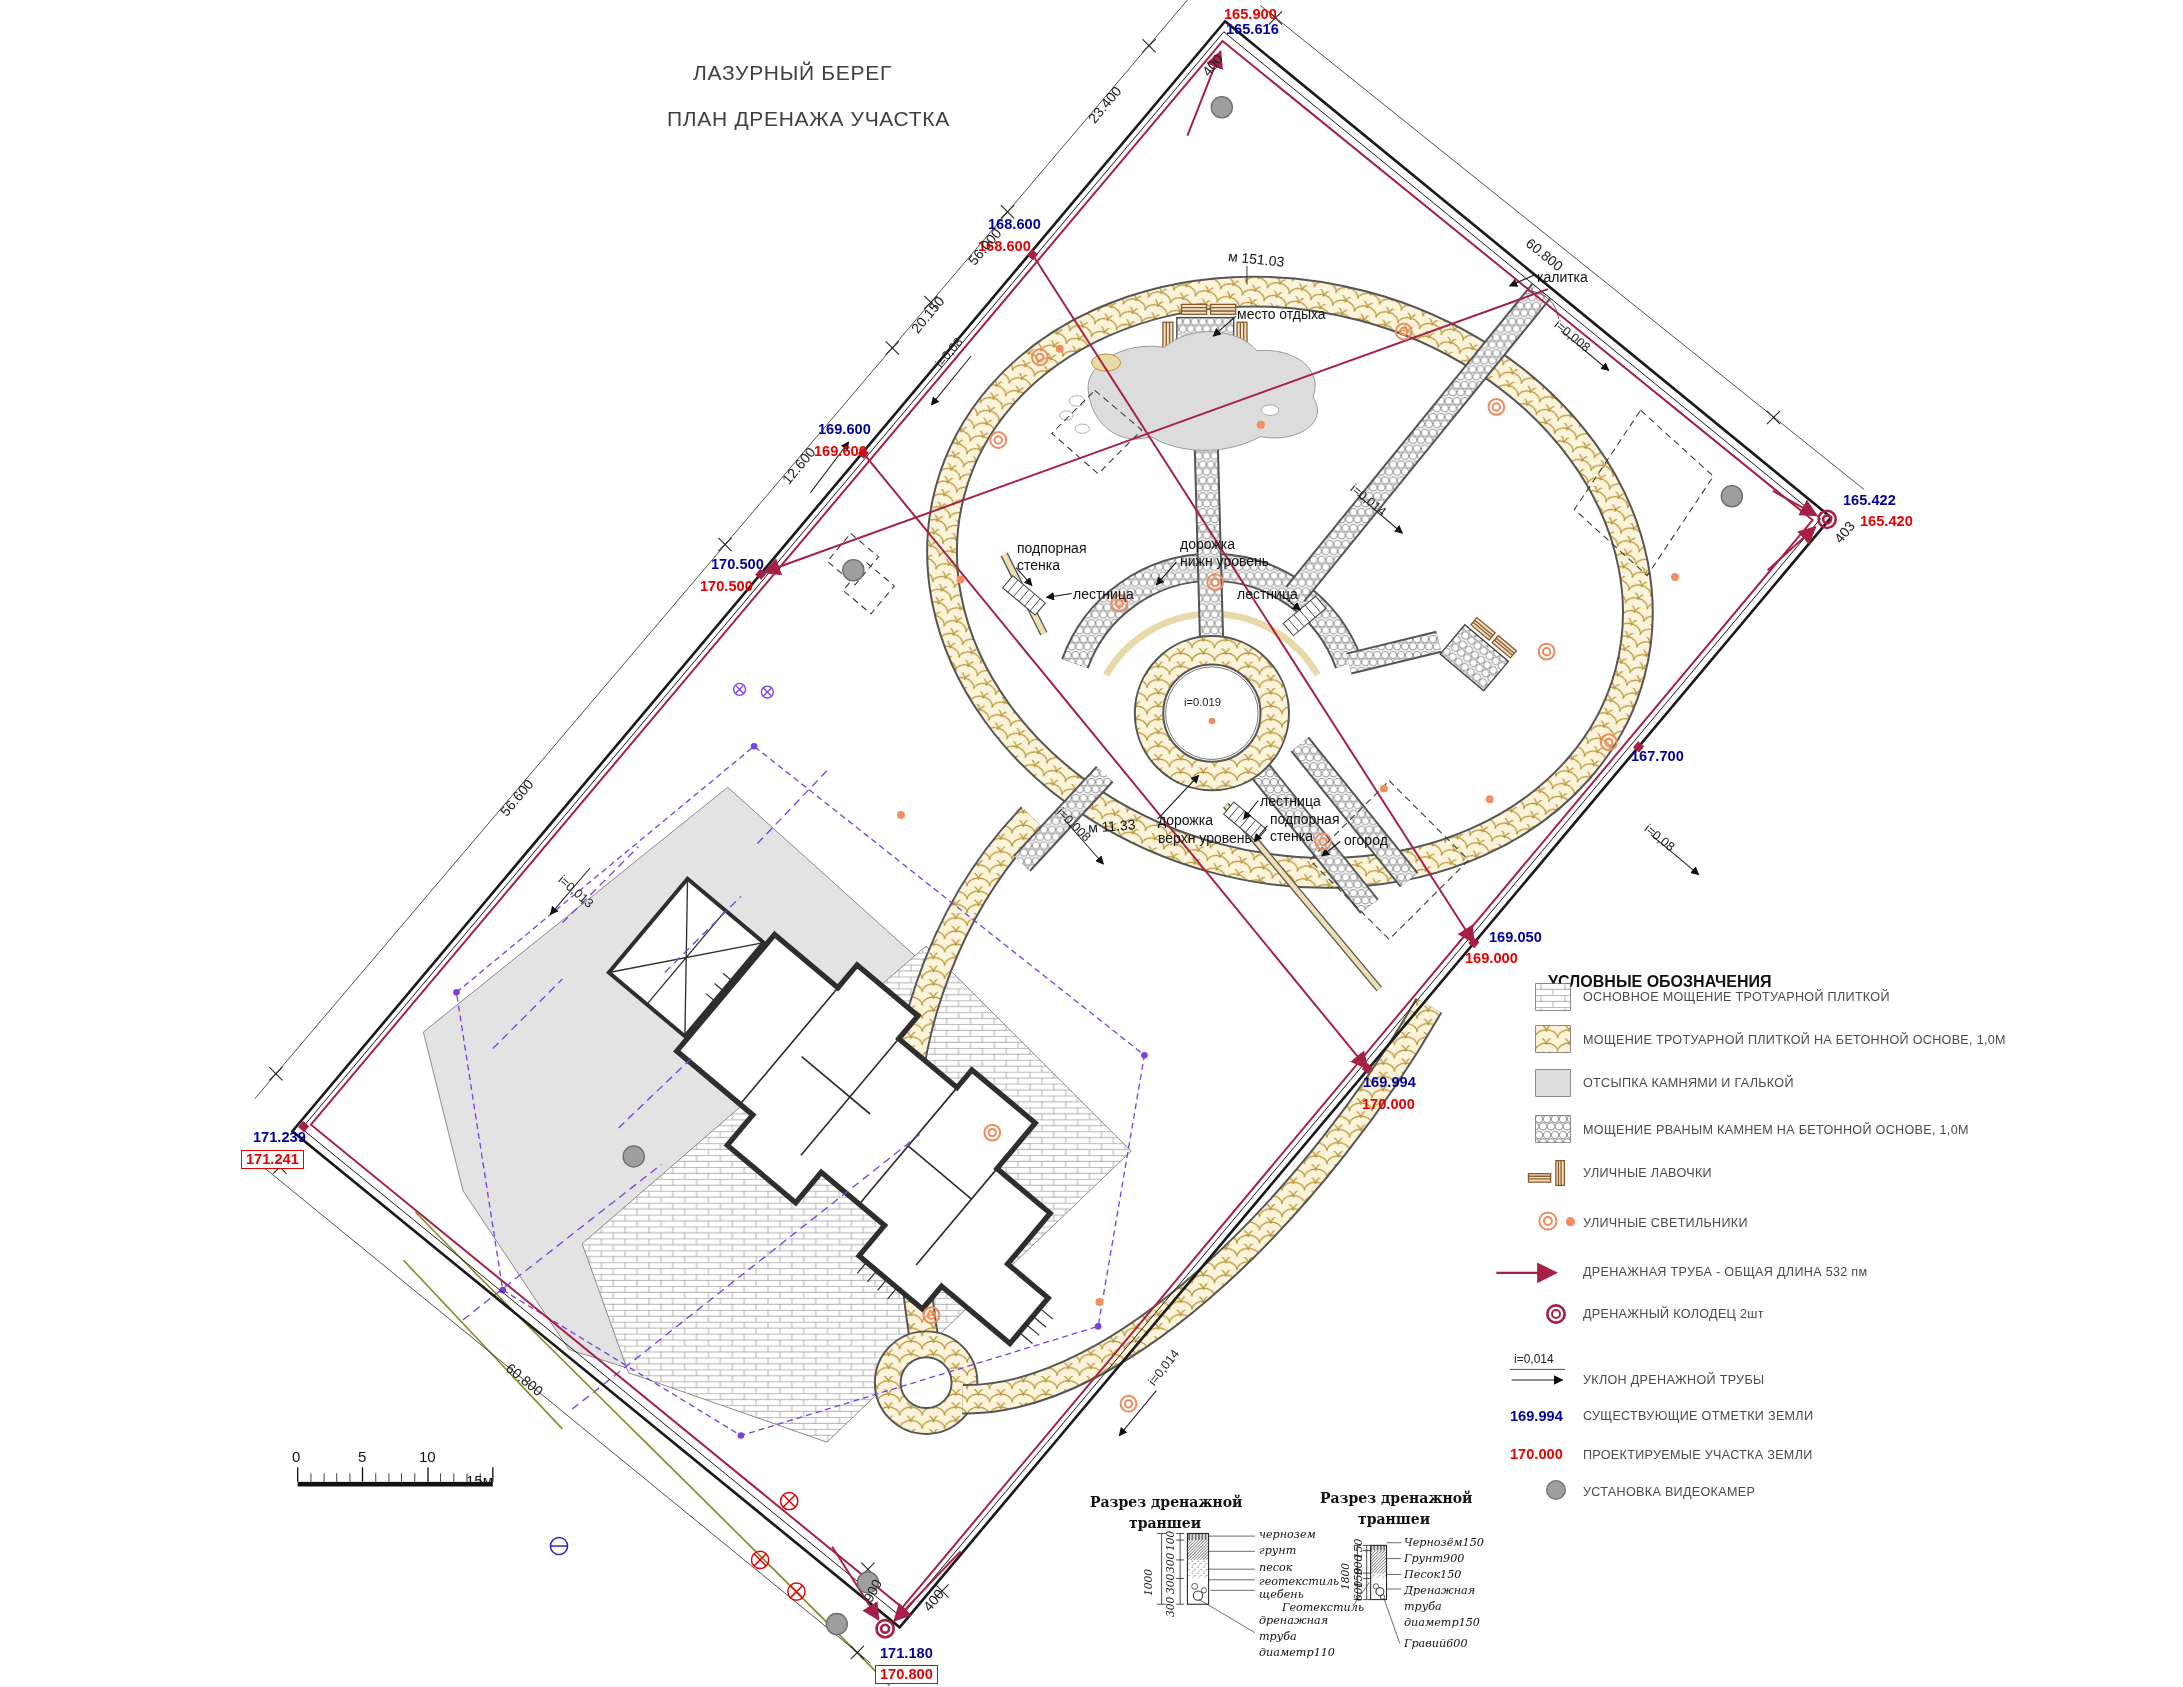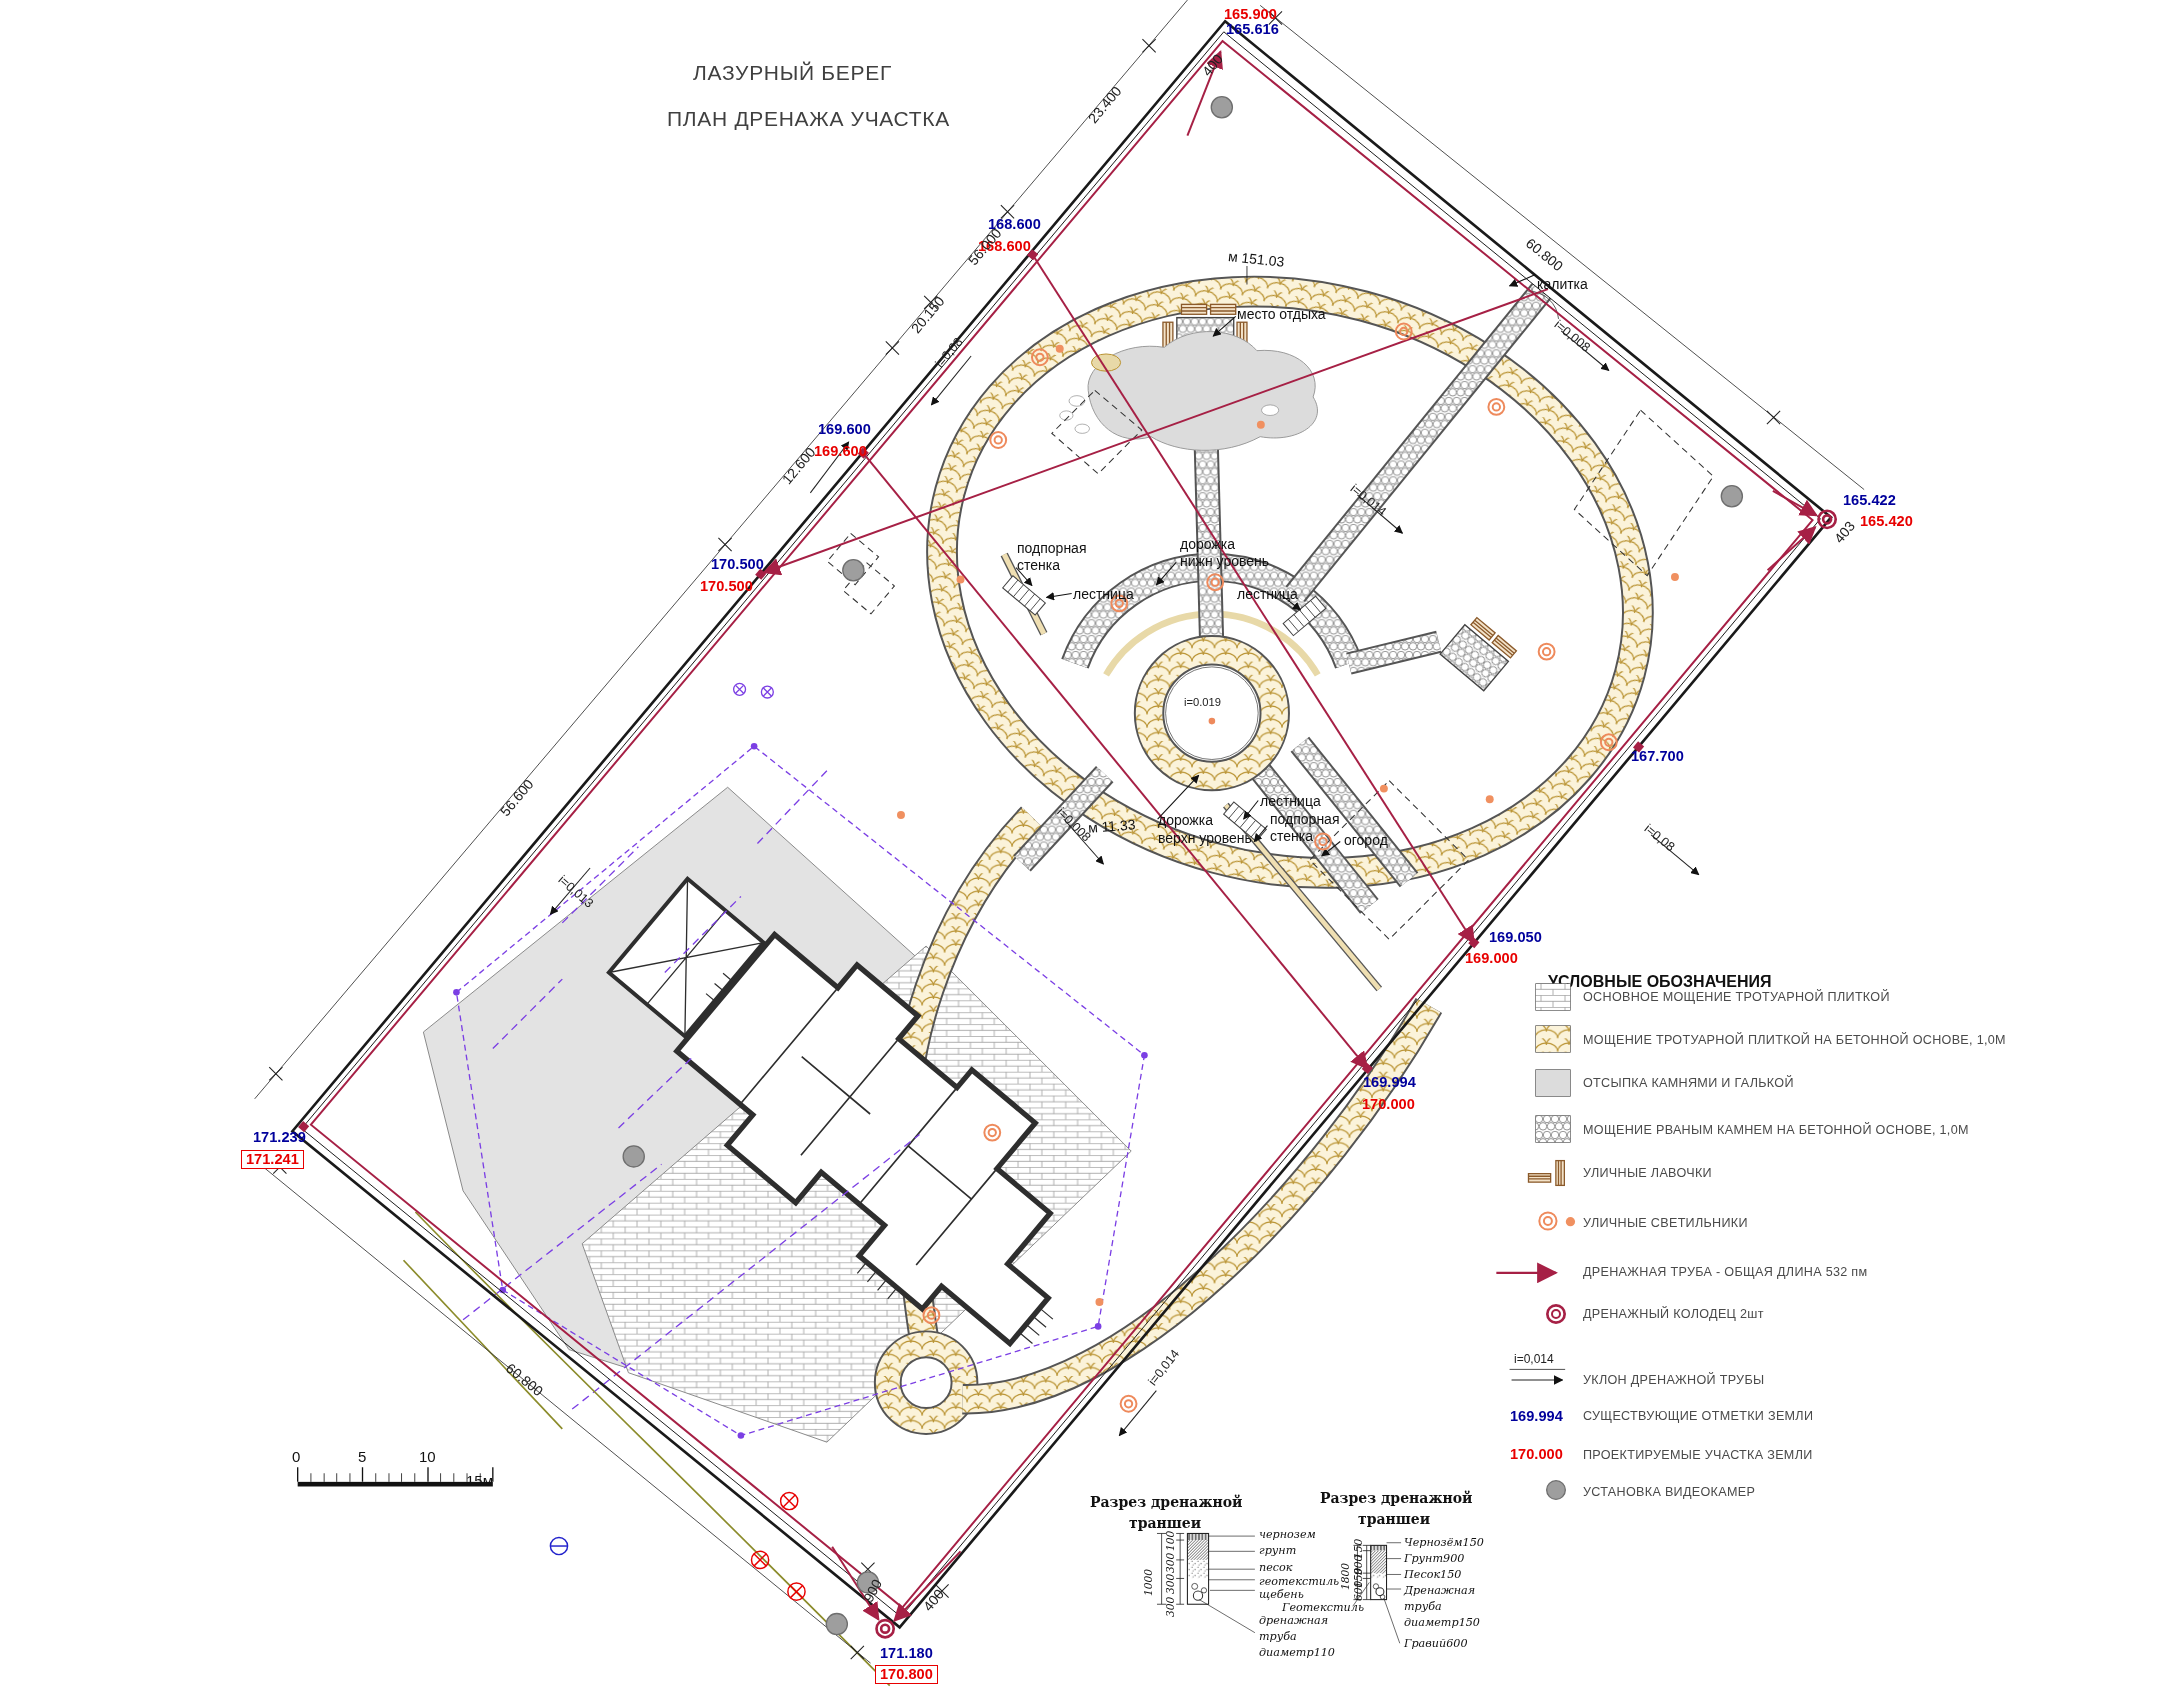--- a/index.html
+++ b/index.html
@@ -428,21 +428,21 @@
     <path d="M2262,1924 L2352,1924" stroke="#A62045" stroke-width="3.5" marker-end="url(#arrCr)" fill="none"></path>
     <path d="M2285,2086 L2362,2086" stroke="#222" stroke-width="1.8" marker-end="url(#arrBk)" fill="none"></path>
     <path d="M2282,2070 h84" stroke="#222" stroke-width="1.2" fill="none"></path>
   </g>
 </svg>
 
 <div class="abs ttl" style="left:693px;top:61px;">ЛАЗУРНЫЙ БЕРЕГ</div>
 <div class="abs ttl" style="left:667px;top:107px;">ПЛАН ДРЕНАЖА УЧАСТКА</div>
 
 <div class="plbl" style="left:1237px;top:306px;">место отдыха</div>
-<div class="plbl" style="left:1537px;top:276px;">калитка</div>
+<div class="plbl" style="left:1537px;top:269px;">калитка</div>
 <div class="plbl" style="left:1017px;top:540px;">подпорная</div>
 <div class="plbl" style="left:1017px;top:557px;">стенка</div>
 <div class="plbl" style="left:1180px;top:536px;">дорожка</div>
 <div class="plbl" style="left:1180px;top:553px;">нижн уровень</div>
 <div class="plbl" style="left:1073px;top:586px;">лестница</div>
 <div class="plbl" style="left:1237px;top:586px;">лестница</div>
 <div class="plbl" style="left:1158px;top:812px;">дорожка</div>
 <div class="plbl" style="left:1158px;top:830px;">верхн уровень</div>
 <div class="plbl" style="left:1260px;top:793px;">лестница</div>
 <div class="plbl" style="left:1270px;top:811px;">подпорная</div>

